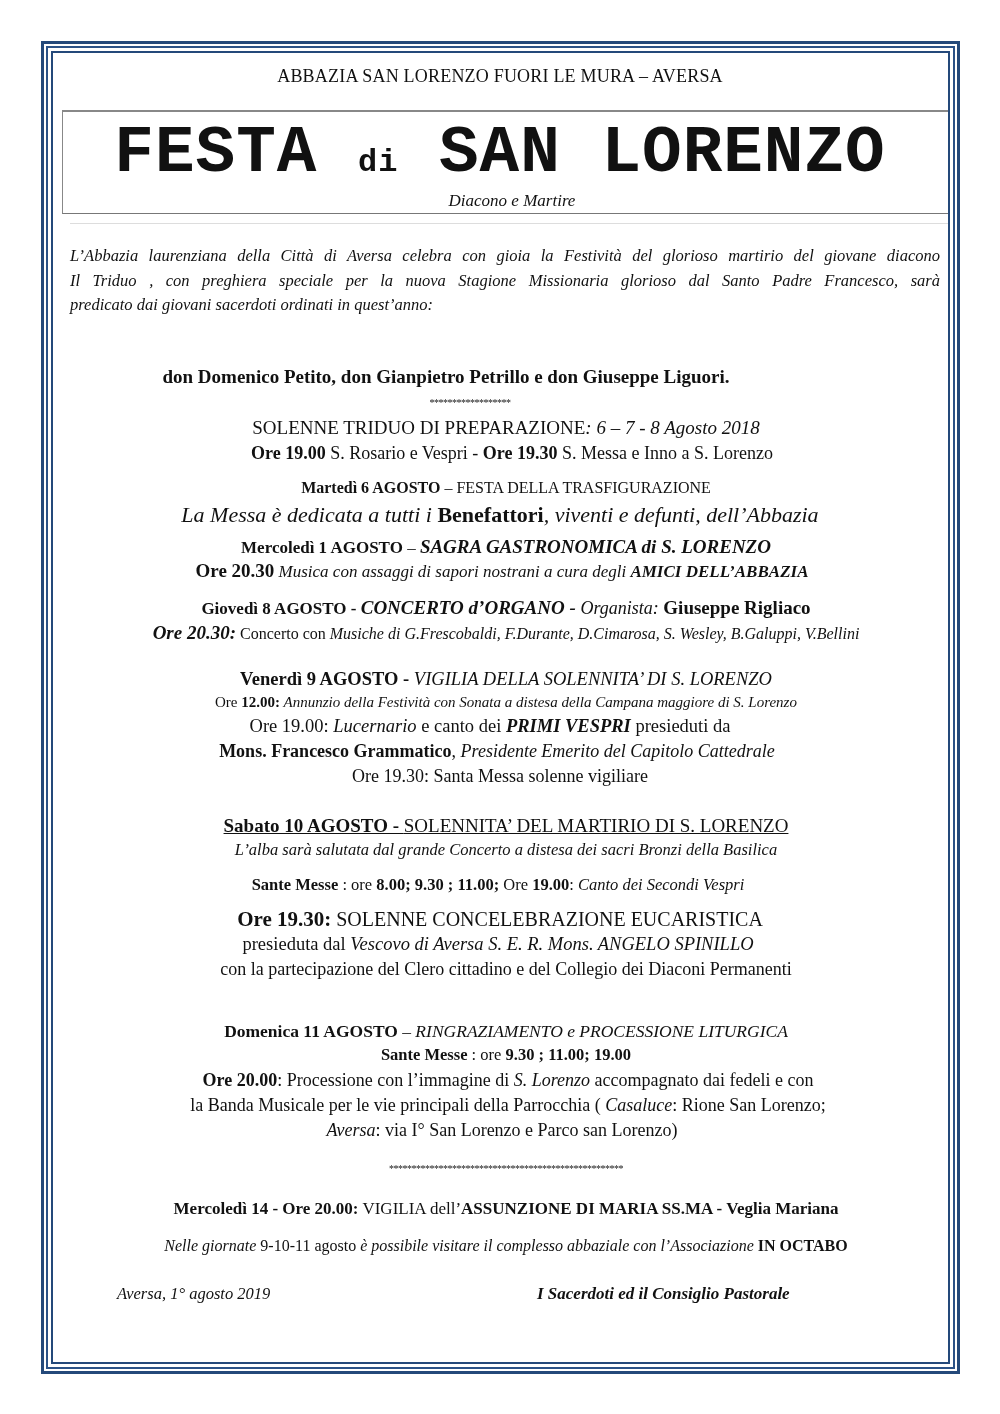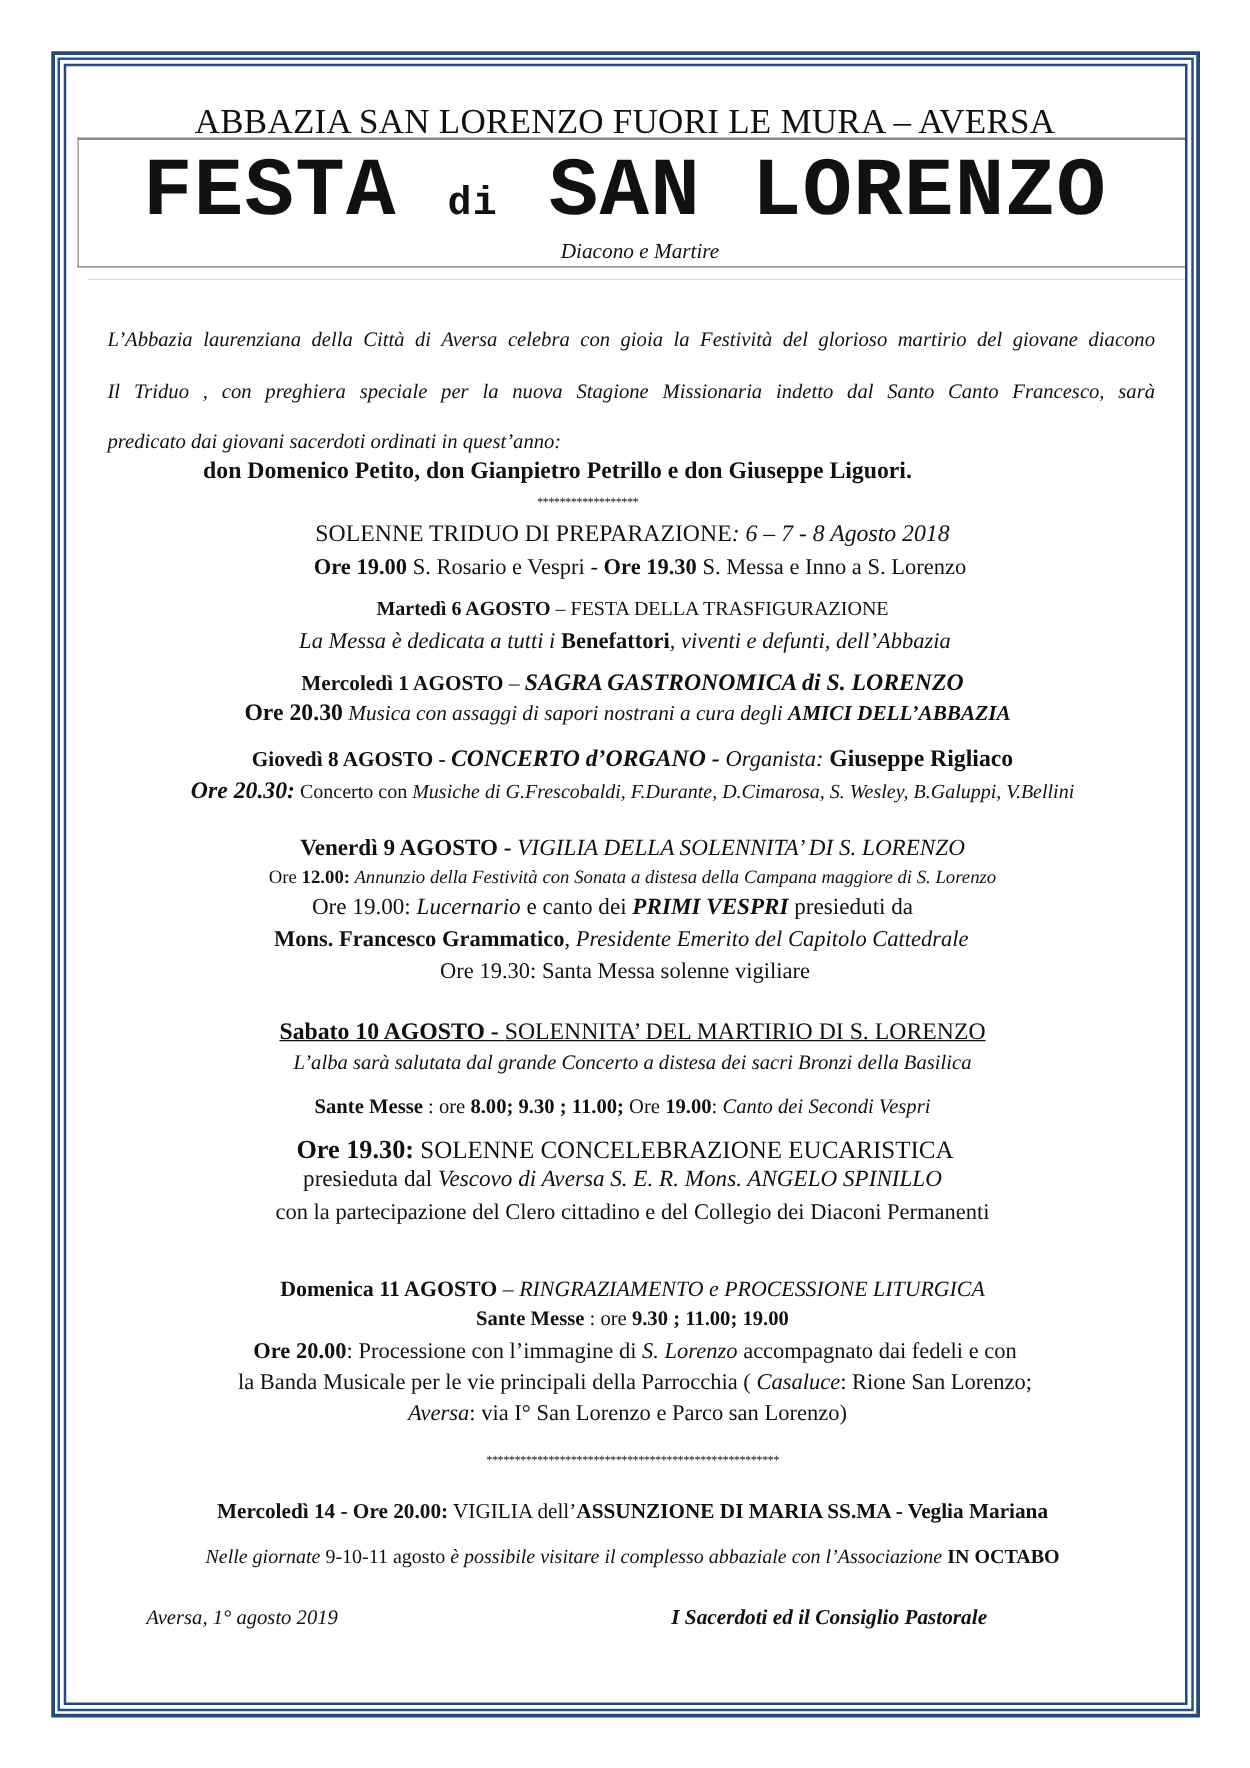--- a/index.html
+++ b/index.html
@@ -1,28 +1,28 @@
 <!DOCTYPE html>
 <html><head>
 <meta charset="utf-8">
 <style>
   html, body { margin:0; padding:0; background:#ffffff; }
   body { width:1000px; height:1414px; position:relative; overflow:hidden; font-family:"Liberation Serif","DejaVu Serif",serif; color:#111; }
   .frame { position:absolute; left:41px; top:41px; width:919px; height:1333px; box-sizing:border-box; border:3px solid #24497a; }
   .frame2 { position:absolute; left:46px; top:46px; width:909px; height:1323px; box-sizing:border-box; border:2px solid #2b5287; }
   .frame3 { position:absolute; left:51px; top:51px; width:899px; height:1313px; box-sizing:border-box; border:2px solid #24497a; }
   .abs { position:absolute; left:0; width:1000px; text-align:center; white-space:nowrap; }
-  .abbazia { top:82px; font-size:28px; letter-spacing:0.2px;font-family:Liberation Serif, serif; }
+  .abbazia { top:66px; font-size:18px; letter-spacing:0.2px;font-family:Liberation Serif, serif; }
   .titlebox { position:absolute; left:62px; top:110px; width:886px; height:104px; box-sizing:border-box; border-top:2px solid #888; border-left:1.5px solid #888; border-bottom:1.5px solid #777; }
   .titlebox-under { position:absolute; left:70px; top:223px; width:878px; height:1px; background:#ddd; }
   .title { top:116px; font-size:66px; font-weight:bold; letter-spacing:1px; transform:scaleX(1.0);font-family:Liberation Mono, monospace; }
   .title .di { font-size:32px; }
   .subtitle { top:191px; font-size:17px; font-style:italic; left:12px; }
   .intro { position:absolute; left:70px; width:870px; font-size:16.5px; font-style:italic; line-height:24.5px; text-align:justify; top:244px; }
-  .intro p { margin:16px; }
+  .intro p { margin:0; }
   .justify-last { text-align-last:justify; }
   .preachers { top:366px; font-size:19px; font-weight:bold; left:-54px; }
   .stars { top:397px; font-size:10px; letter-spacing:-0.5px; left:-30px; }
   .line { font-size:18px; }
   b { font-weight:bold; }
   i { font-style:italic; }
   .bi { font-weight:bold; font-style:italic;font-family:Liberation Serif, serif; }
 </style>
 </head>
 <body>
@@ -37,38 +37,38 @@
 <div class="titlebox-under"></div>
 <div class="abs title">
   <span>FESTA</span>
   <span class="di">di</span>
   <span>SAN LORENZO</span>
 </div>
 <div class="abs subtitle">Diacono e Martire</div>
 
 <div class="intro">
   <p class="justify-last">L’Abbazia laurenziana della Città di Aversa celebra con gioia la Festività del glorioso martirio del giovane diacono</p>
-  <p class="justify-last">Il Triduo , con preghiera speciale per la nuova Stagione Missionaria indetto dal Santo Canto Francesco, sarà</p>
+  <p class="justify-last">Il Triduo , con preghiera speciale per la nuova Stagione Missionaria glorioso dal Santo Padre Francesco, sarà</p>
   <p>predicato dai giovani sacerdoti ordinati in quest’anno:</p>
 </div>
 <div class="abs preachers">don Domenico Petito, don Gianpietro Petrillo e don Giuseppe Liguori.</div>
 
 <div class="abs stars">******************</div>
 
 <div class="abs line" style="top:417px;font-size:19px;left:6px;">
   <span>SOLENNE TRIDUO DI PREPARAZIONE</span><i>: 6 – 7 - 8  Agosto  2018</i>
 </div>
 <div class="abs line" style="top:443px;font-size:18px;left:12px;">
   <b>Ore 19.00</b><span> S. Rosario e Vespri - </span><b>Ore 19.30</b><span> S. Messa e Inno a S. Lorenzo</span>
 </div>
 
 <div class="abs line" style="top:479px;font-size:16px;left:6px;">
   <b>Martedì  6 AGOSTO</b><span> – FESTA DELLA TRASFIGURAZIONE</span>
 </div>
-<div class="abs line" style="top:502px;font-size:18px;left:0px;">
+<div class="abs line" style="top:502px;font-size:22px;left:0px;">
   <i>La Messa è dedicata a tutti i </i><b>Benefattori</b><i>, viventi e defunti, dell’Abbazia</i>
 </div>
 
 <div class="abs line" style="top:536px;font-size:17px;left:6px;">
   <b>Mercoledì  1 AGOSTO</b><span> – </span><span class="bi" style="font-size:19px">SAGRA GASTRONOMICA di S. LORENZO</span>
 </div>
 <div class="abs line" style="top:560px;font-size:17px;left:2px;">
   <b style="font-size:19px">Ore 20.30</b><i> Musica con assaggi di sapori nostrani a cura degli </i><span class="bi">AMICI DELL’ABBAZIA</span>
 </div>
 

